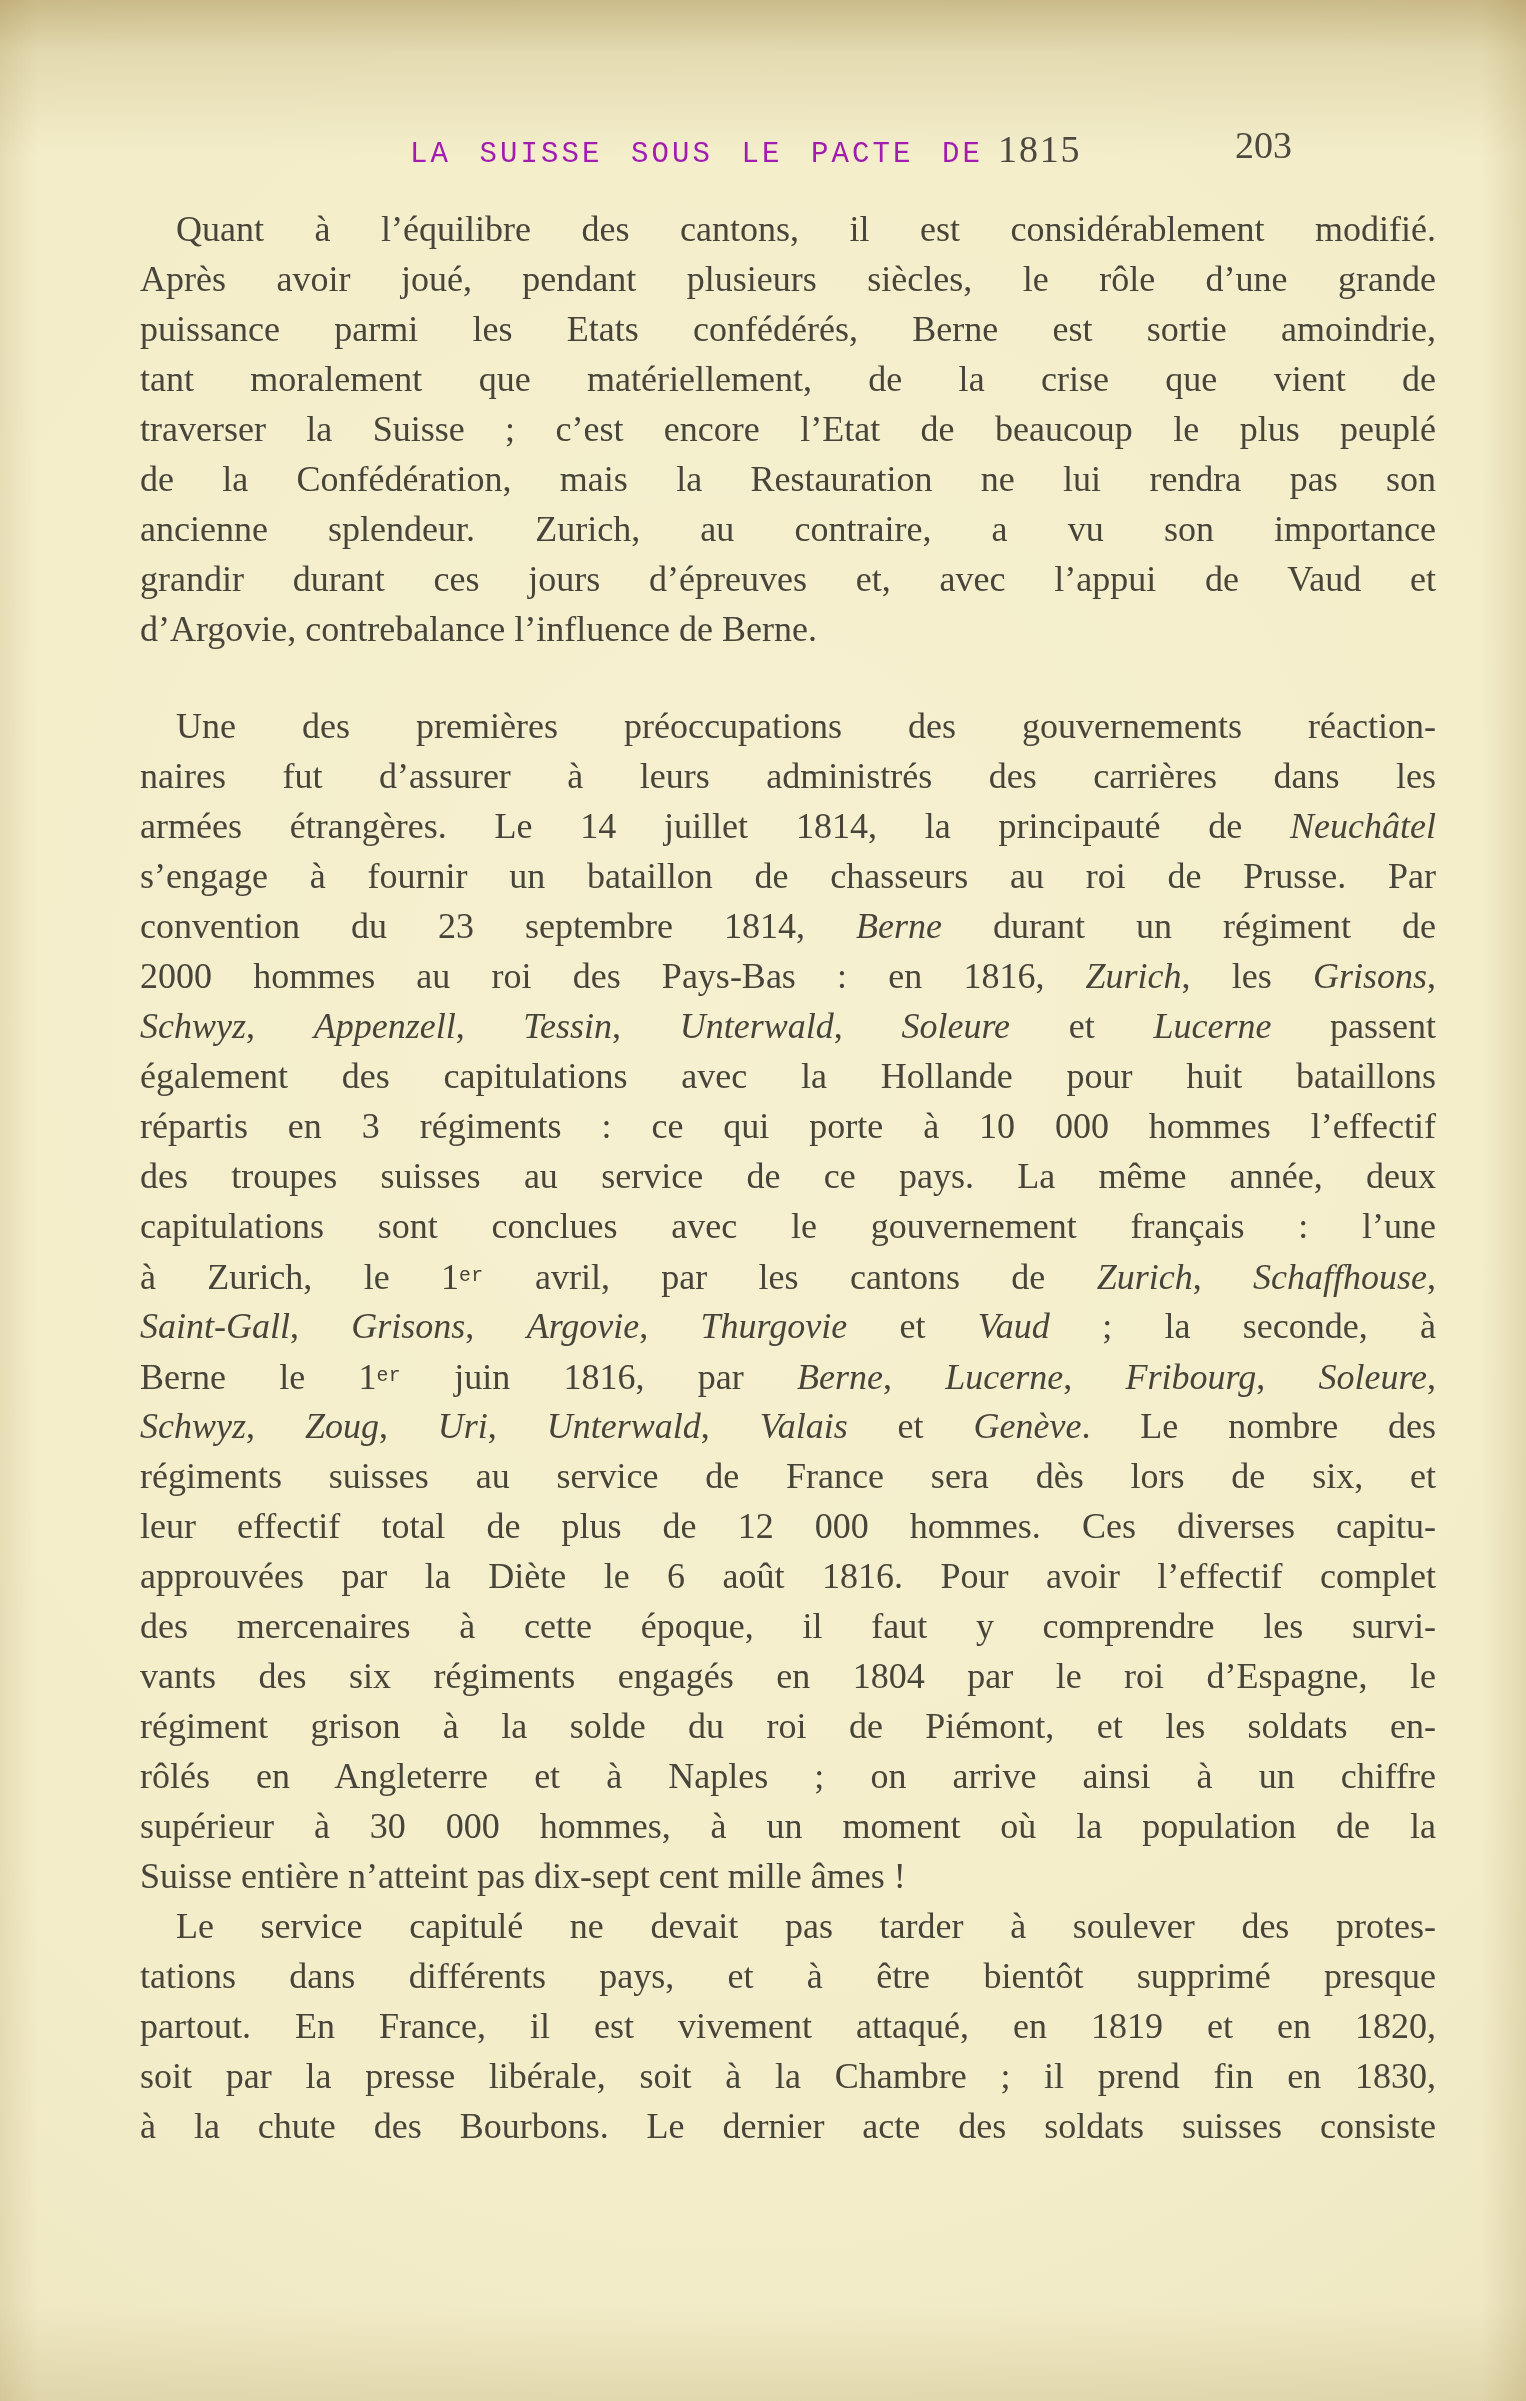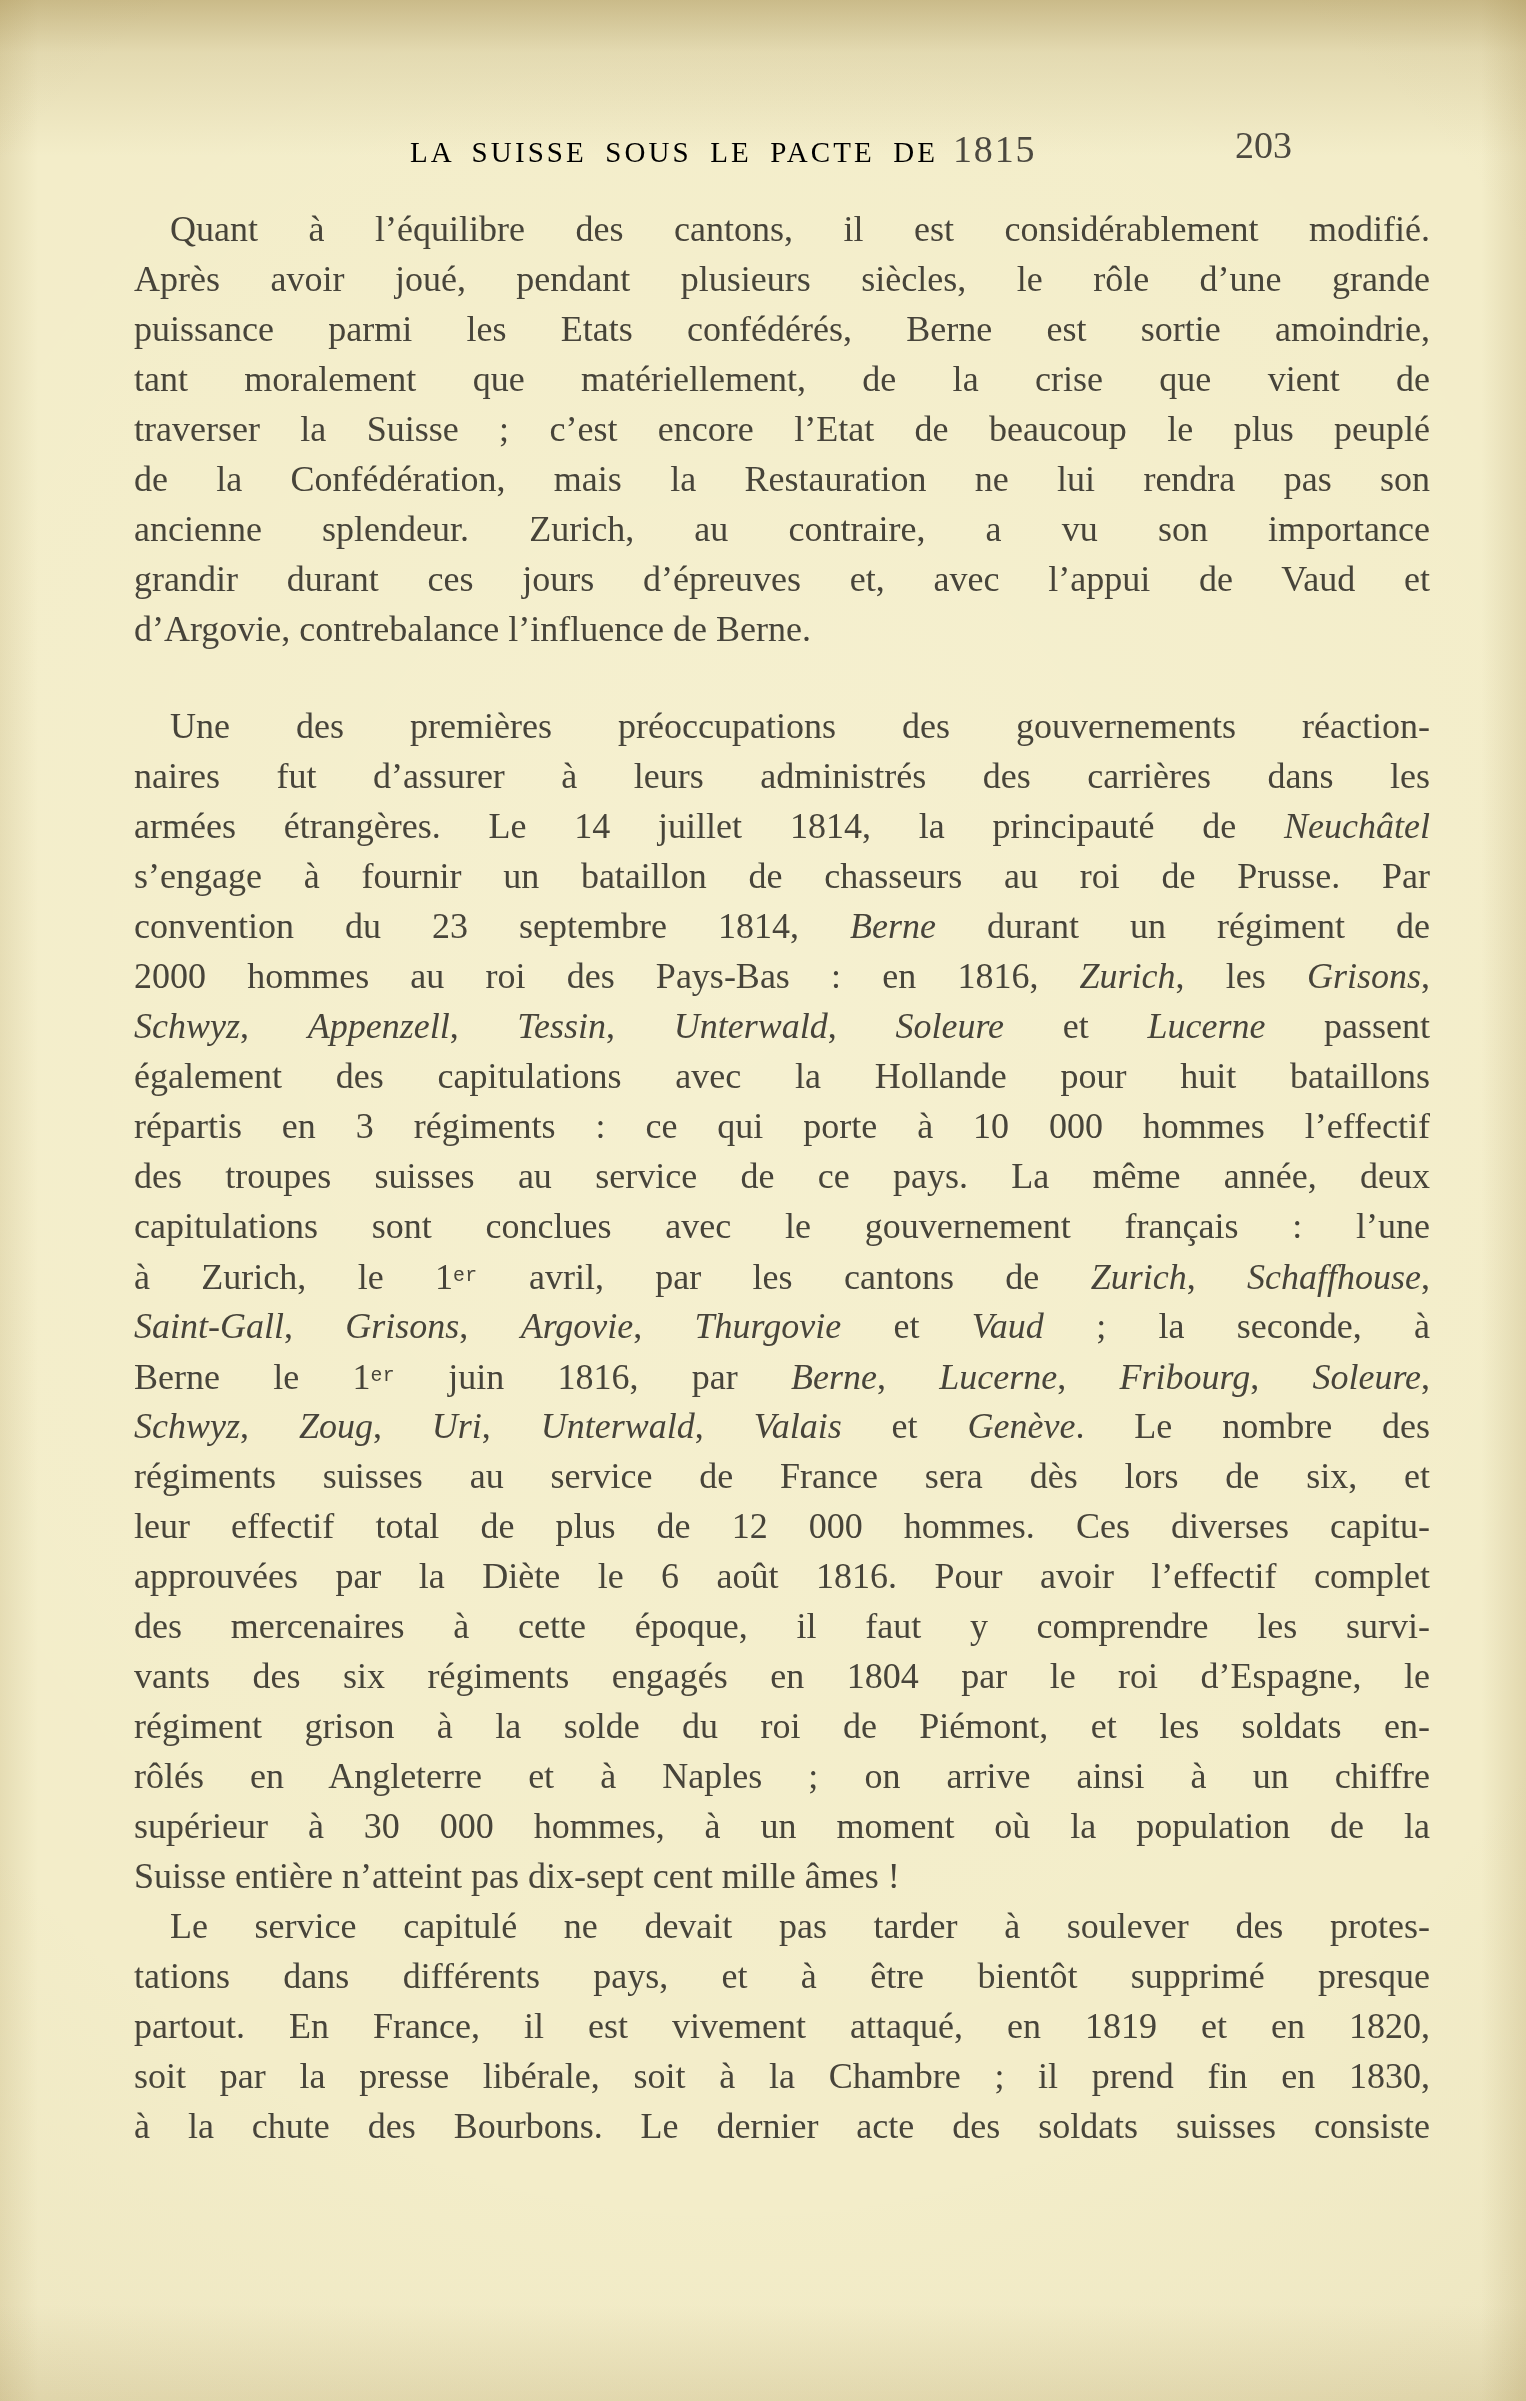--- a/index.html
+++ b/index.html
@@ -17,29 +17,29 @@
     background:
       linear-gradient(180deg, rgba(146,117,48,0.42) 0%, rgba(146,117,48,0.16) 2.2%, rgba(146,117,48,0.0) 6.5%),
       linear-gradient(0deg,   rgba(146,117,48,0.16) 0%, rgba(146,117,48,0.0) 4%),
       linear-gradient(90deg,  rgba(146,117,48,0.14) 0%, rgba(146,117,48,0.0) 2.5%),
       linear-gradient(270deg, rgba(146,117,48,0.18) 0%, rgba(146,117,48,0.0) 3%),
       radial-gradient(ellipse 120% 90% at 48% 42%, rgba(255,252,235,0.22) 0%, rgba(255,252,235,0.0) 55%, rgba(130,102,40,0.10) 100%);
   }
   .header { position:absolute; top:127px; left:0; width:100%; height:50px; }
   .header-title { position:absolute; left:410px; top:0; white-space:nowrap; }
   .header-title .caps {
-    font-size:29px; letter-spacing:3.1px; word-spacing:8px; color:#000000;
+    font-size:29px; letter-spacing:3.1px; word-spacing:8px; color:#a21caf;font-family:Liberation Mono, monospace;
   }
   .header-title .year {
     font-size:38px; letter-spacing:1.8px; margin-left:15px; color:#4c4940;
   }
   .page-number { position:absolute; top:-4.5px; right:235px; font-size:38px; color:#4c4940; }
 
   .body {
-    position:absolute; top:204px; left:134px; width:1296px;
+    position:absolute; top:204px; left:140px; width:1296px;
     font-size:36px; line-height:50px;
   }
   .para { margin:0; }
   .para.gap { margin-top:47px; }
   .line {
     height:50px;
     text-align:justify;
     text-align-last:justify;
     white-space:normal;
   }

